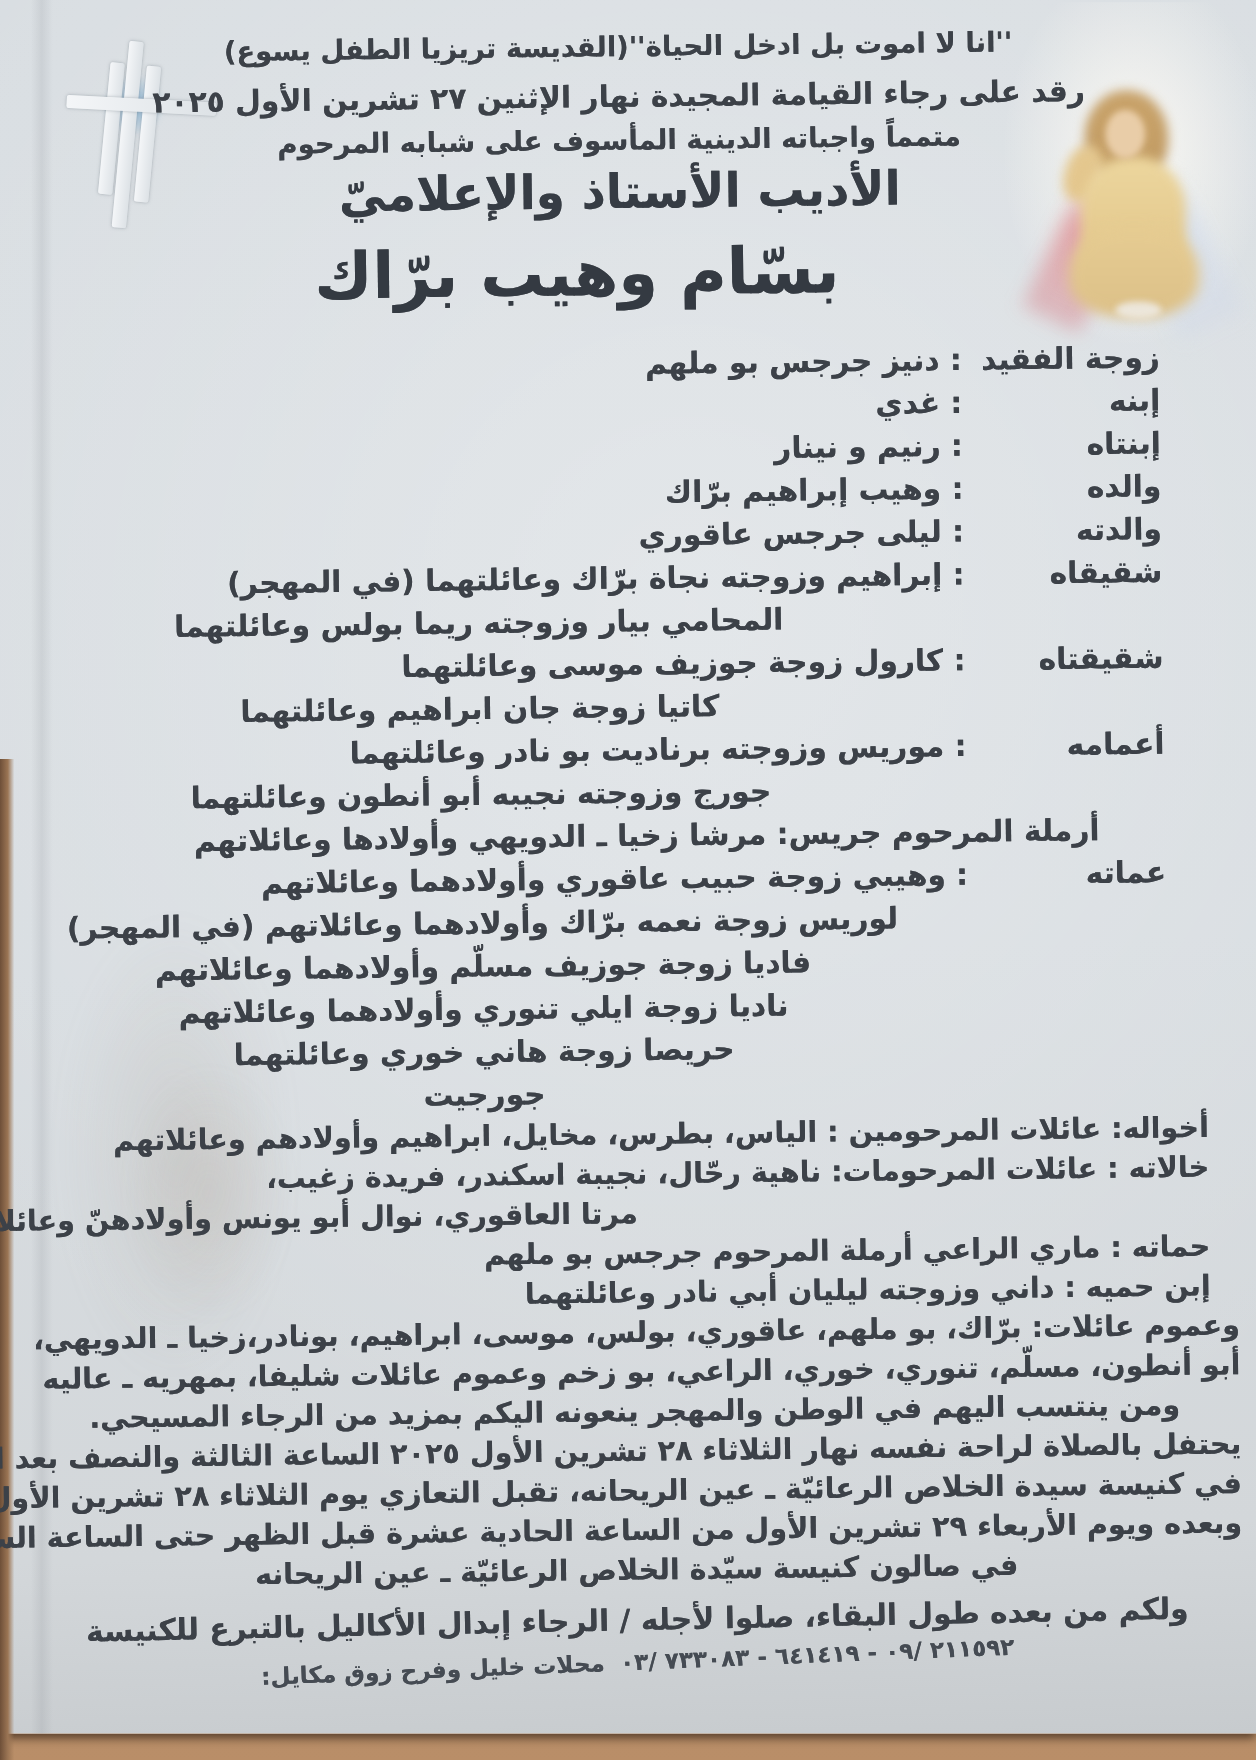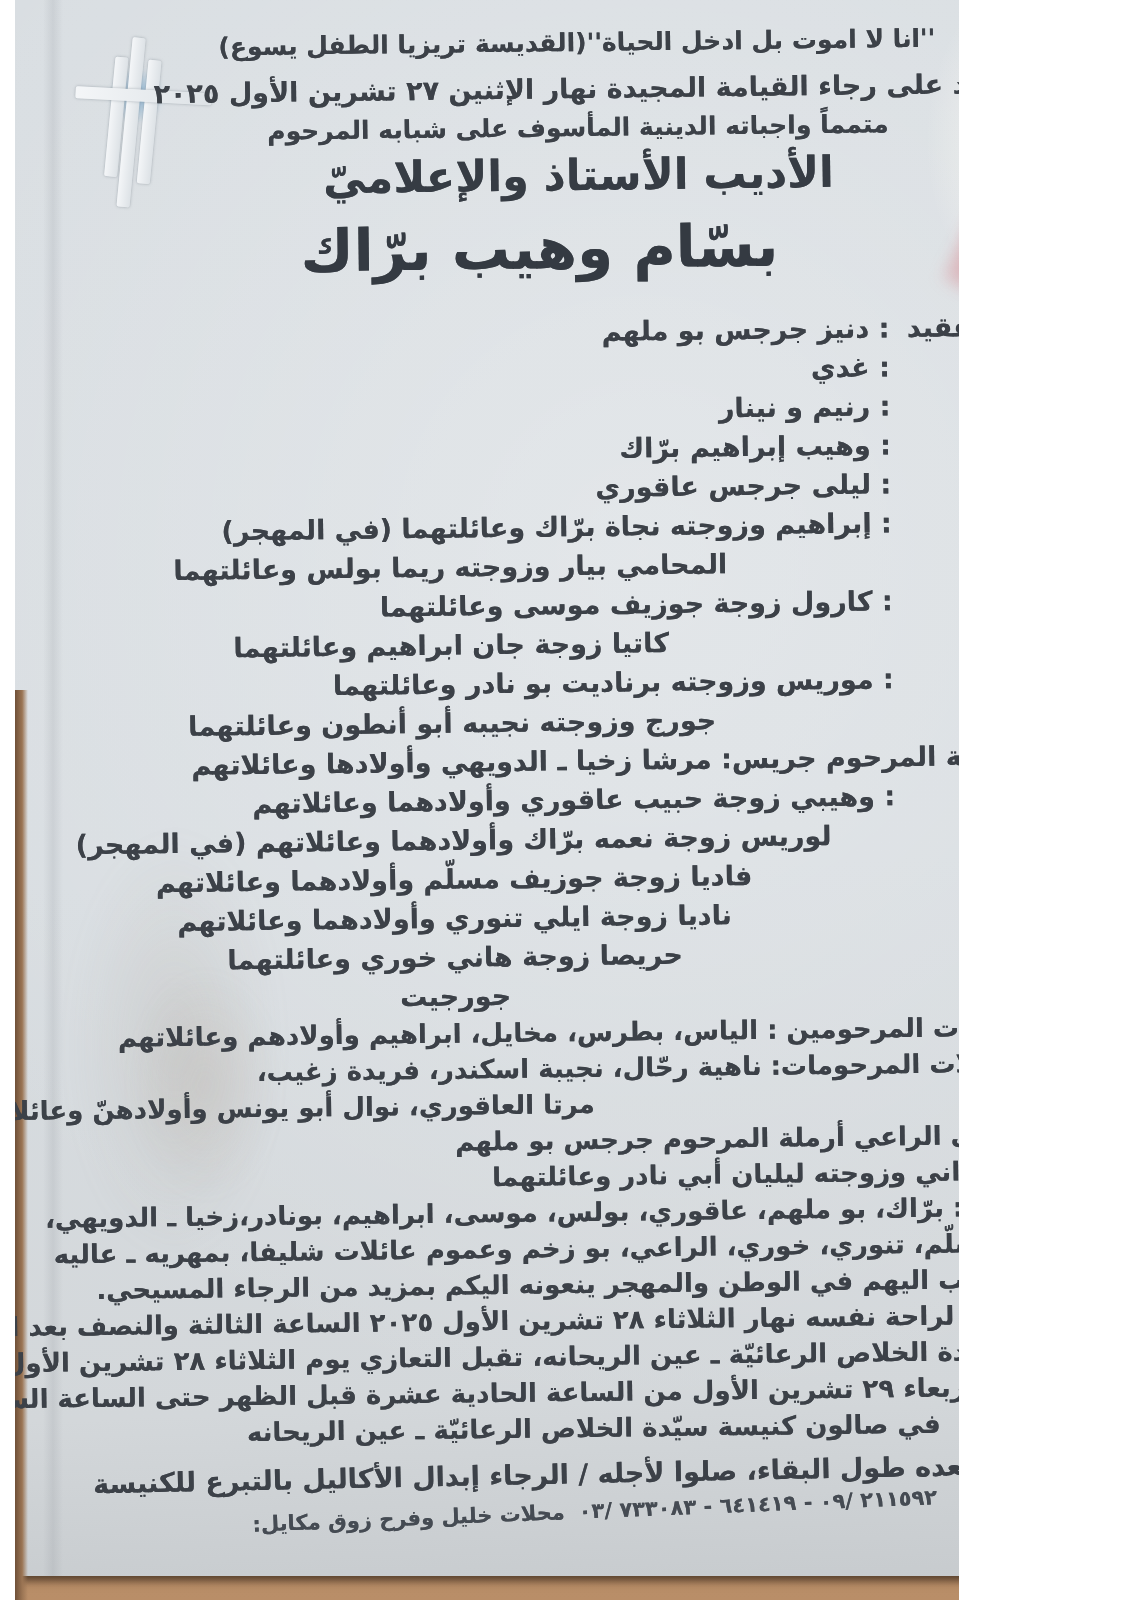--- a/index.html
+++ b/index.html
@@ -1,18 +1,18 @@
 <!DOCTYPE html>
 <html lang="ar"><head>
 <meta charset="utf-8">
 <style>
   html,body{margin:0;padding:0;}
   body{width:1142px;height:1600px;font-family:"DejaVu Sans",sans-serif;}
-  .photo{position:relative;width:944px;height:1600px;overflow:hidden;
-    background:linear-gradient(180deg,#6e5038 0%,#58402c 20%,#a97e5a 55%,#b98e68 100%);margin-left:15px;}
+  .photo{position:relative;width:1142px;height:1600px;overflow:hidden;
+    background:linear-gradient(180deg,#6e5038 0%,#58402c 20%,#a97e5a 55%,#b98e68 100%);}
   
   .paper{position:absolute;left:0;top:0;width:1142px;height:1576px;
     background:
       radial-gradient(120% 90% at 55% 35%, rgba(255,255,255,.28), rgba(255,255,255,0) 62%),
       linear-gradient(178deg,#d9dee2 0%,#d8dde1 55%,#d3d7da 88%,#c7cbce 100%);
     box-shadow:0 5px 8px rgba(35,22,12,.65);}
   .table-sliver{position:absolute;left:0;top:690px;width:13px;height:910px;
     background:linear-gradient(to right,#6e4f38,#9b7554 55%,rgba(155,117,84,0));}
   .crease{position:absolute;left:28px;top:0;width:20px;height:1576px;
     background:linear-gradient(to right,rgba(120,125,132,0),rgba(115,120,128,.14),rgba(120,125,132,0));}

